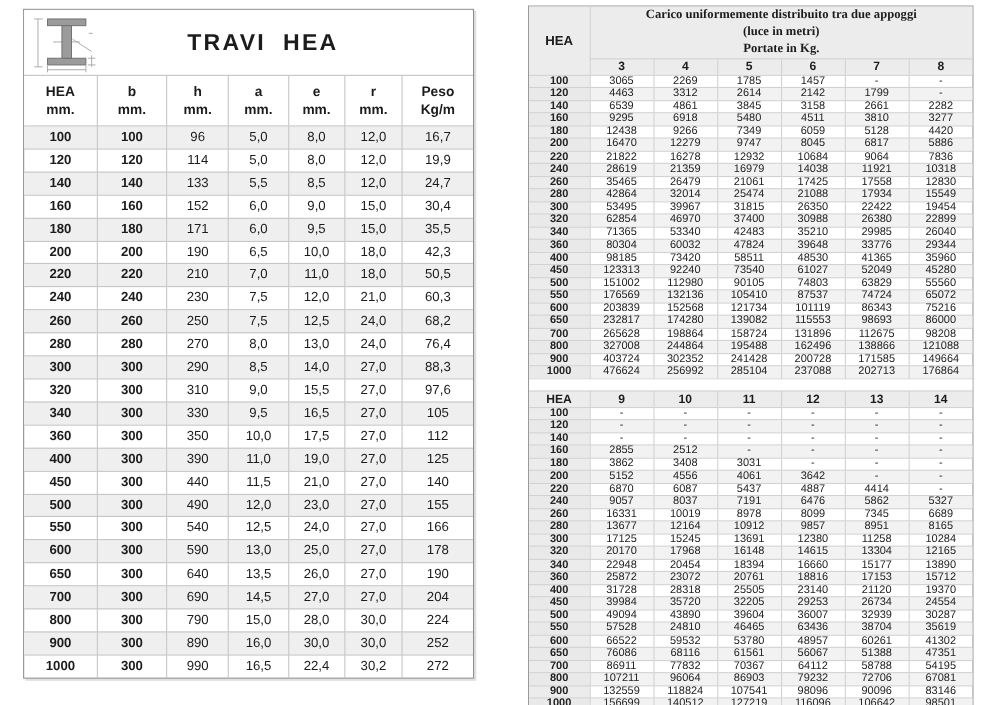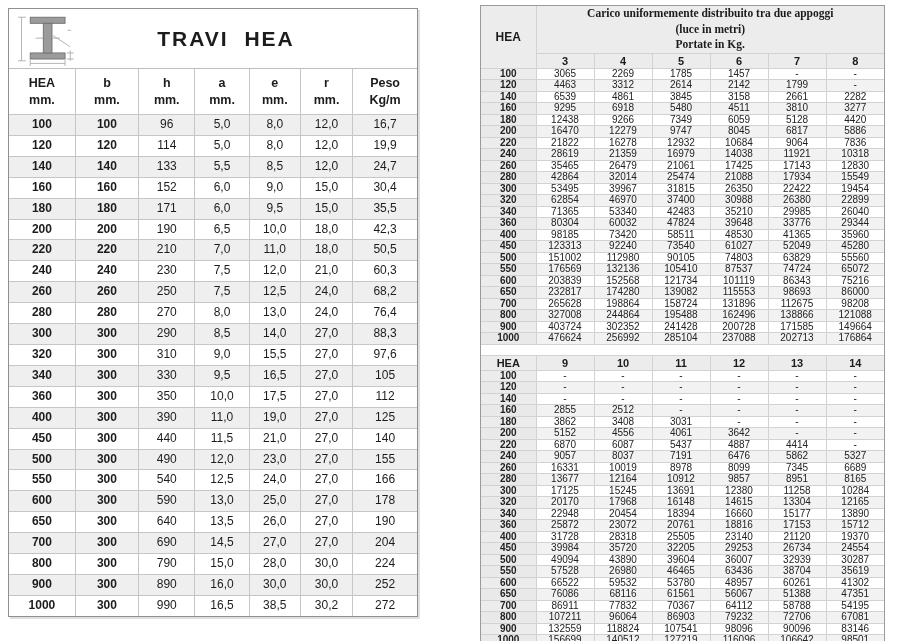--- a/index.html
+++ b/index.html
@@ -1,20 +1,20 @@
 <!DOCTYPE html>
 <html><head>
 <meta charset="utf-8">
 <style>
   html,body{margin:0;padding:0;background:#fff;}
   .page{position:relative;width:900px;height:641px;background:#ffffff;overflow:hidden;
         font-family:"Liberation Sans","DejaVu Sans",sans-serif;color:#1c1c1c;}
 
   
-  .left-wrap{position:absolute;left:8px;top:8px;width:408px;
+  .left-wrap{position:absolute;left:21px;top:8px;width:408px;
              border:1px solid #8f8f8f;box-shadow:2px 2px 0 rgba(0,0,0,0.12);background:#fff;}
   .lt-titlebar{display:flex;align-items:center;height:59px;border-bottom:1px solid #bdbdbd;background:#fff;}
   .lt-icon{flex:0 0 86px;display:flex;align-items:center;justify-content:center;}
   .lt-title{flex:1;text-align:center;font-weight:bold;font-size:21px;letter-spacing:2px;
             padding-right:60px;white-space:pre;}
   table.lt{border-collapse:collapse;table-layout:fixed;width:100%;}
   table.lt col.c0{width:66px} table.lt col.c1{width:63px} table.lt col.c2{width:56px}
   table.lt col.c3{width:54px} table.lt col.c4{width:51px} table.lt col.c5{width:52px}
   table.lt col.c6{width:64px}
   table.lt th{border:1px solid #c6c6c6;border-top:none;background:#fff;font-size:12.5px;
@@ -326,21 +326,21 @@
             <td>16,0</td>
             <td>30,0</td>
             <td>30,0</td>
             <td>252</td>
           </tr>
           <tr>
             <td>1000</td>
             <td>300</td>
             <td>990</td>
             <td>16,5</td>
-            <td>38,5</td>
+            <td>22,4</td>
             <td>30,2</td>
             <td>272</td>
           </tr>
         </tbody>
     </table>
   </div>
 
   <div class="right-wrap">
     <table class="rt first">
       <colgroup>
@@ -442,21 +442,21 @@
             <td>14038</td>
             <td>11921</td>
             <td>10318</td>
           </tr>
           <tr>
             <td>260</td>
             <td>35465</td>
             <td>26479</td>
             <td>21061</td>
             <td>17425</td>
-            <td>17143</td>
+            <td>17558</td>
             <td>12830</td>
           </tr>
           <tr>
             <td>280</td>
             <td>42864</td>
             <td>32014</td>
             <td>25474</td>
             <td>21088</td>
             <td>17934</td>
             <td>15549</td>
@@ -763,21 +763,21 @@
             <td>49094</td>
             <td>43890</td>
             <td>39604</td>
             <td>36007</td>
             <td>32939</td>
             <td>30287</td>
           </tr>
           <tr>
             <td>550</td>
             <td>57528</td>
-            <td>26980</td>
+            <td>24810</td>
             <td>46465</td>
             <td>63436</td>
             <td>38704</td>
             <td>35619</td>
           </tr>
           <tr>
             <td>600</td>
             <td>66522</td>
             <td>59532</td>
             <td>53780</td>

